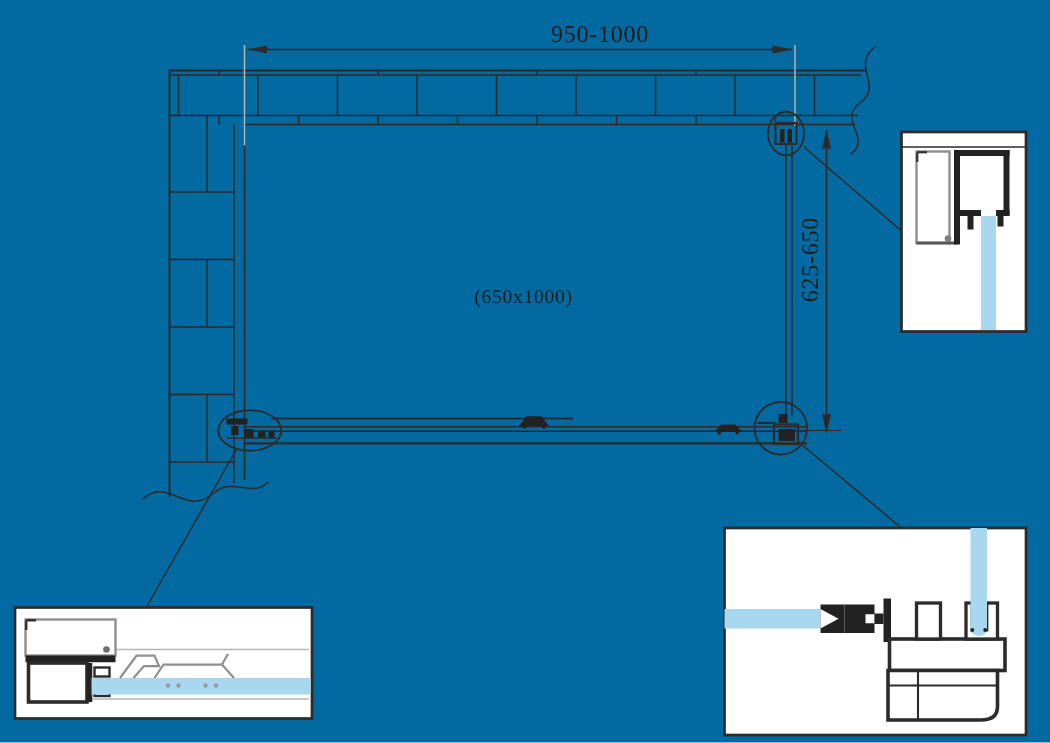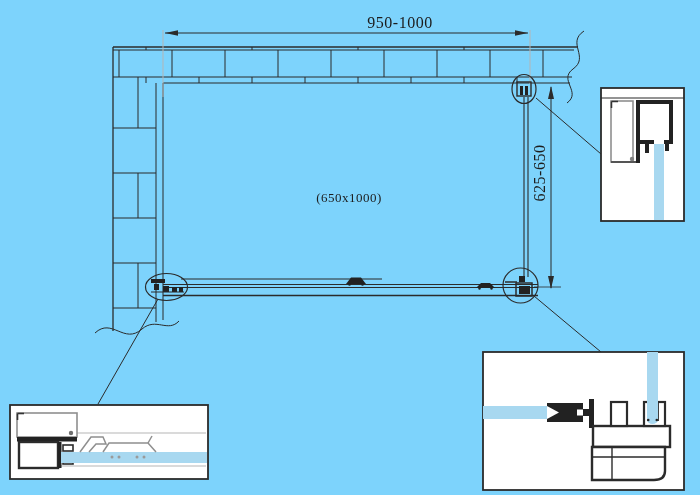--- a/index.html
+++ b/index.html
@@ -2,21 +2,21 @@
 <html style="--glass: #a8d8f0; --ink: #2b2b2b; --pgray: #8f8f8f;"><head>
 <meta charset="utf-8">
 <style>
   :root{
     --ink:#2b2b2b;
     --pgray:#8f8f8f;
     --faint:#b5b5b5;
     --glass:#a8d8f0;
   }
   html,body{margin:0;padding:0;background:#ffffff;}
-  .page{width:700px;height:495px;position:relative;background:#7dd3fc;overflow:hidden;}
+  .page{width:700px;height:495px;position:relative;background:#0369a1;overflow:hidden;}
   svg{display:block;}
   .ln{stroke:var(--ink);fill:none;}
   .thin{stroke:var(--ink);fill:none;}
   .gray{stroke:var(--pgray);fill:none;}
   .faint{stroke:var(--faint);fill:none;}
   .ink{fill:var(--ink);stroke:none;}
   .darkfill{fill:#222;stroke:none;}
   .whitefill{fill:#ffffff;}
   .glassfill{fill:var(--glass);stroke:none;}
   .dim-text{font-family:"Liberation Serif", serif;font-size:16px;fill:#1c1c1c;letter-spacing:0.5px;}

